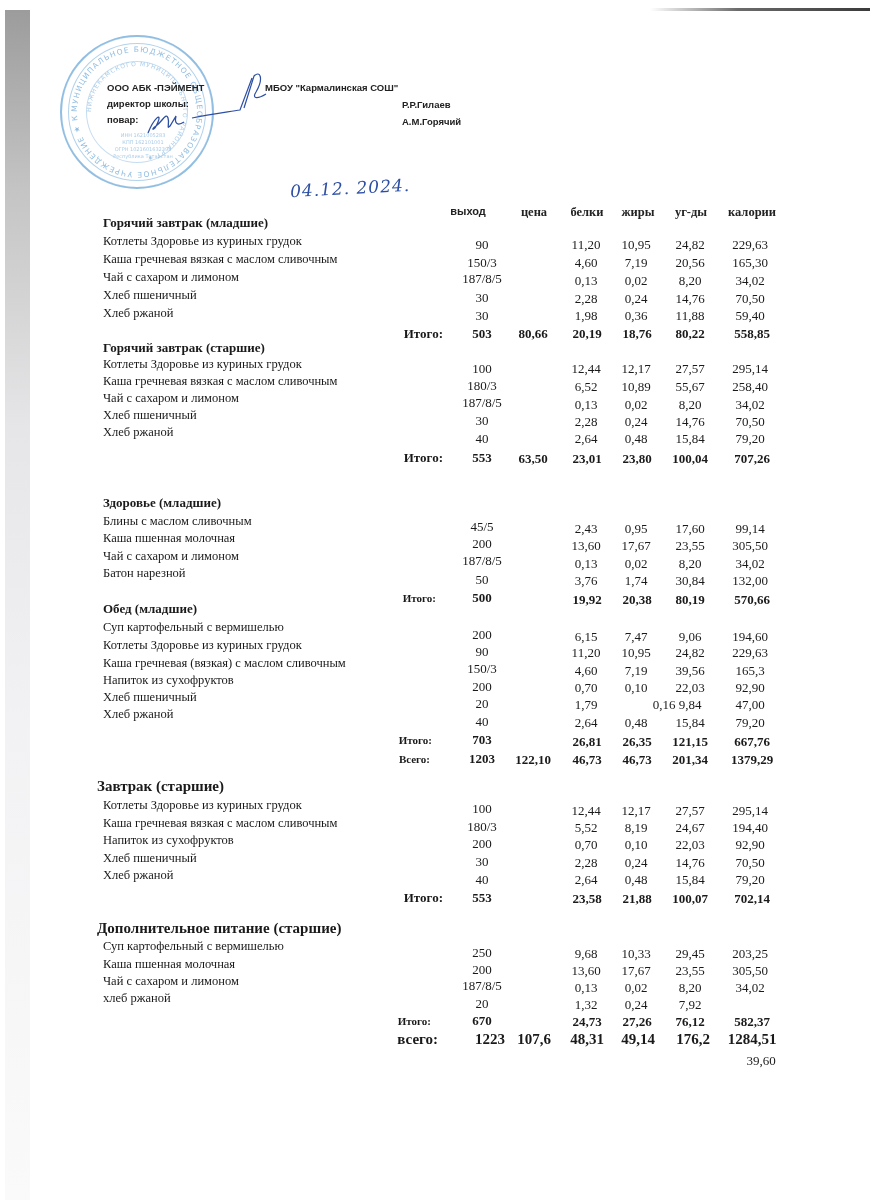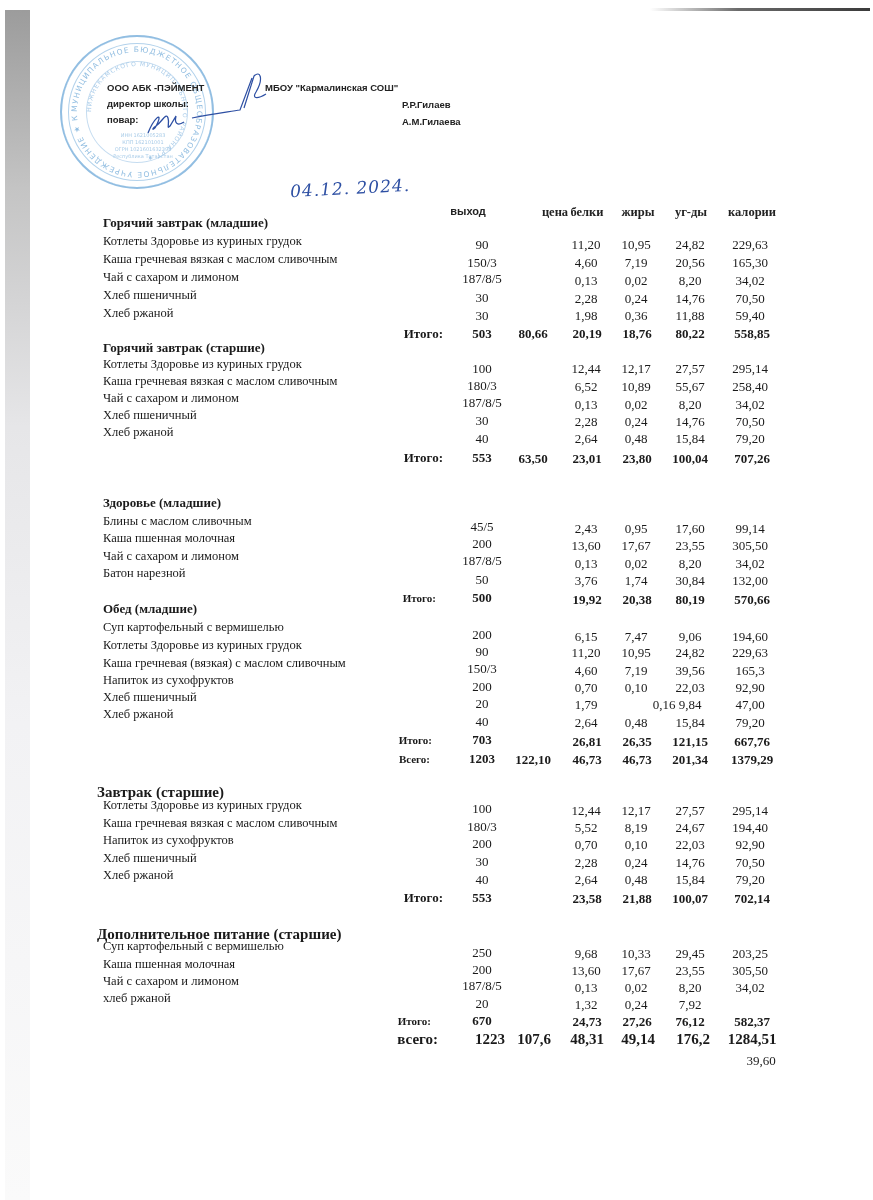--- a/index.html
+++ b/index.html
@@ -8,21 +8,21 @@
   .scan-edge-top { position: absolute; left: 650px; top: 8px; width: 220px; height: 3px; background: linear-gradient(to right, rgba(120,120,120,0), #6b6b6b 40%, #3a3a3a 100%); }
   .stamp { position: absolute; left: 60px; top: 35px; width: 150px; height: 150px; border-radius: 50%; border: 2px solid #7fb3dd; box-shadow: inset 0 0 0 6px #fff, inset 0 0 0 7px #a6cbe9, inset 0 0 0 24px #fff, inset 0 0 0 25px #bcd7ee; opacity: .85; }
   .stamp-ring-text { position: absolute; inset: 0; }
   .stamp-inner { position: absolute; left: 46px; top: 95px; width: 70px; color: #7fb3dd; font-family: "DejaVu Sans", sans-serif; font-size: 5px; line-height: 7px; text-align: center; opacity: .8; }
   .hdr { position: absolute; font-family: "Liberation Sans", sans-serif; font-weight: bold; font-size: 9.5px; color: #222; }
   .sig { position: absolute; }
   .date-hand { position: absolute; left: 290px; top: 178px; font-family: "DejaVu Serif", serif; font-style: italic; font-size: 17px; color: #2d4fa3; letter-spacing: 1px; transform: rotate(-3deg); }
   .col-head { position: absolute; top: 205px; font-family: "Liberation Sans", sans-serif; font-weight: bold; font-size: 11px; color: #222; transform: translateX(-50%); white-space: nowrap; }
   .col-head.serif { font-family: "Liberation Serif", serif; font-size: 12.5px; }
   .sec-title { position: absolute; left: 103px; font-weight: bold; font-size: 13px; white-space: nowrap; }
-  .sec-title.big { font-size: 15px; left: 97px; margin-top: 6px; }
+  .sec-title.big { font-size: 15px; left: 97px; }
   .item { position: absolute; left: 103px; font-size: 12.5px; white-space: nowrap; }
   .num { position: absolute; font-size: 13px; transform: translateX(-50%); white-space: nowrap; }
   .num.b { font-weight: bold; }
   .lbl { position: absolute; font-weight: bold; font-size: 13px; white-space: nowrap; transform: translateX(-100%); }
   .lbl.sm { font-size: 11px; }
   .lbl.big { font-size: 15px; }
   .num.big { font-size: 15px; }
 </style>
 </head>
 <body>
@@ -45,33 +45,33 @@
     <div>ОГРН 1021601632398</div>
     <div>Республика Татарстан</div>
   </div>
 </div>
 
 <div class="hdr" style="left:107px; top:82px;">ООО АБК -ПЭЙМЕНТ</div>
 <div class="hdr" style="left:107px; top:98px;">директор школы:</div>
 <div class="hdr" style="left:107px; top:114px;">повар:</div>
 <div class="hdr" style="left:265px; top:82px;">МБОУ "Кармалинская СОШ"</div>
 <div class="hdr" style="left:402px; top:99px;">Р.Р.Гилаев</div>
-<div class="hdr" style="left:402px; top:116px;">А.М.Гилаева</div>
+<div class="hdr" style="left:402px; top:116px;">А.М.Горячий</div>
 
 <svg class="sig" style="left:140px; top:108px;" width="50" height="30" viewBox="0 0 50 30">
   <path d="M8,25 C14,10 22,4 18,14 C14,24 10,22 16,18 C22,14 26,4 28,10 C30,16 26,22 30,18 L36,8 C34,16 38,18 44,14" fill="none" stroke="#2d4fa3" stroke-width="1.3"></path>
 </svg>
 <svg class="sig" style="left:190px; top:68px;" width="80" height="60" viewBox="0 0 80 60">
   <path d="M2,50 C20,46 38,44 50,42 L62,10 M54,40 L64,8 C70,2 74,10 66,24 C62,30 66,32 76,26" fill="none" stroke="#2d4fa3" stroke-width="1.2"></path>
 </svg>
 
 <div class="date-hand">04.12. 2024.</div>
 
 <div class="col-head" style="left:468px;">выход</div>
-<div class="col-head serif" style="left:534px;margin-left:21px;">цена</div>
+<div class="col-head serif" style="left:534px;">цена</div>
 <div class="col-head serif" style="left:587px;">белки</div>
 <div class="col-head serif" style="left:638px;">жиры</div>
 <div class="col-head serif" style="left:691px;">уг-ды</div>
 <div class="col-head serif" style="left:752px;">калории</div>
 
 <div>
   <div class="sec-title" style="top:215px;">Горячий завтрак (младшие)</div>
 
   <div>
     <div class="item" style="top:234px;">Котлеты Здоровье из куриных грудок</div>

